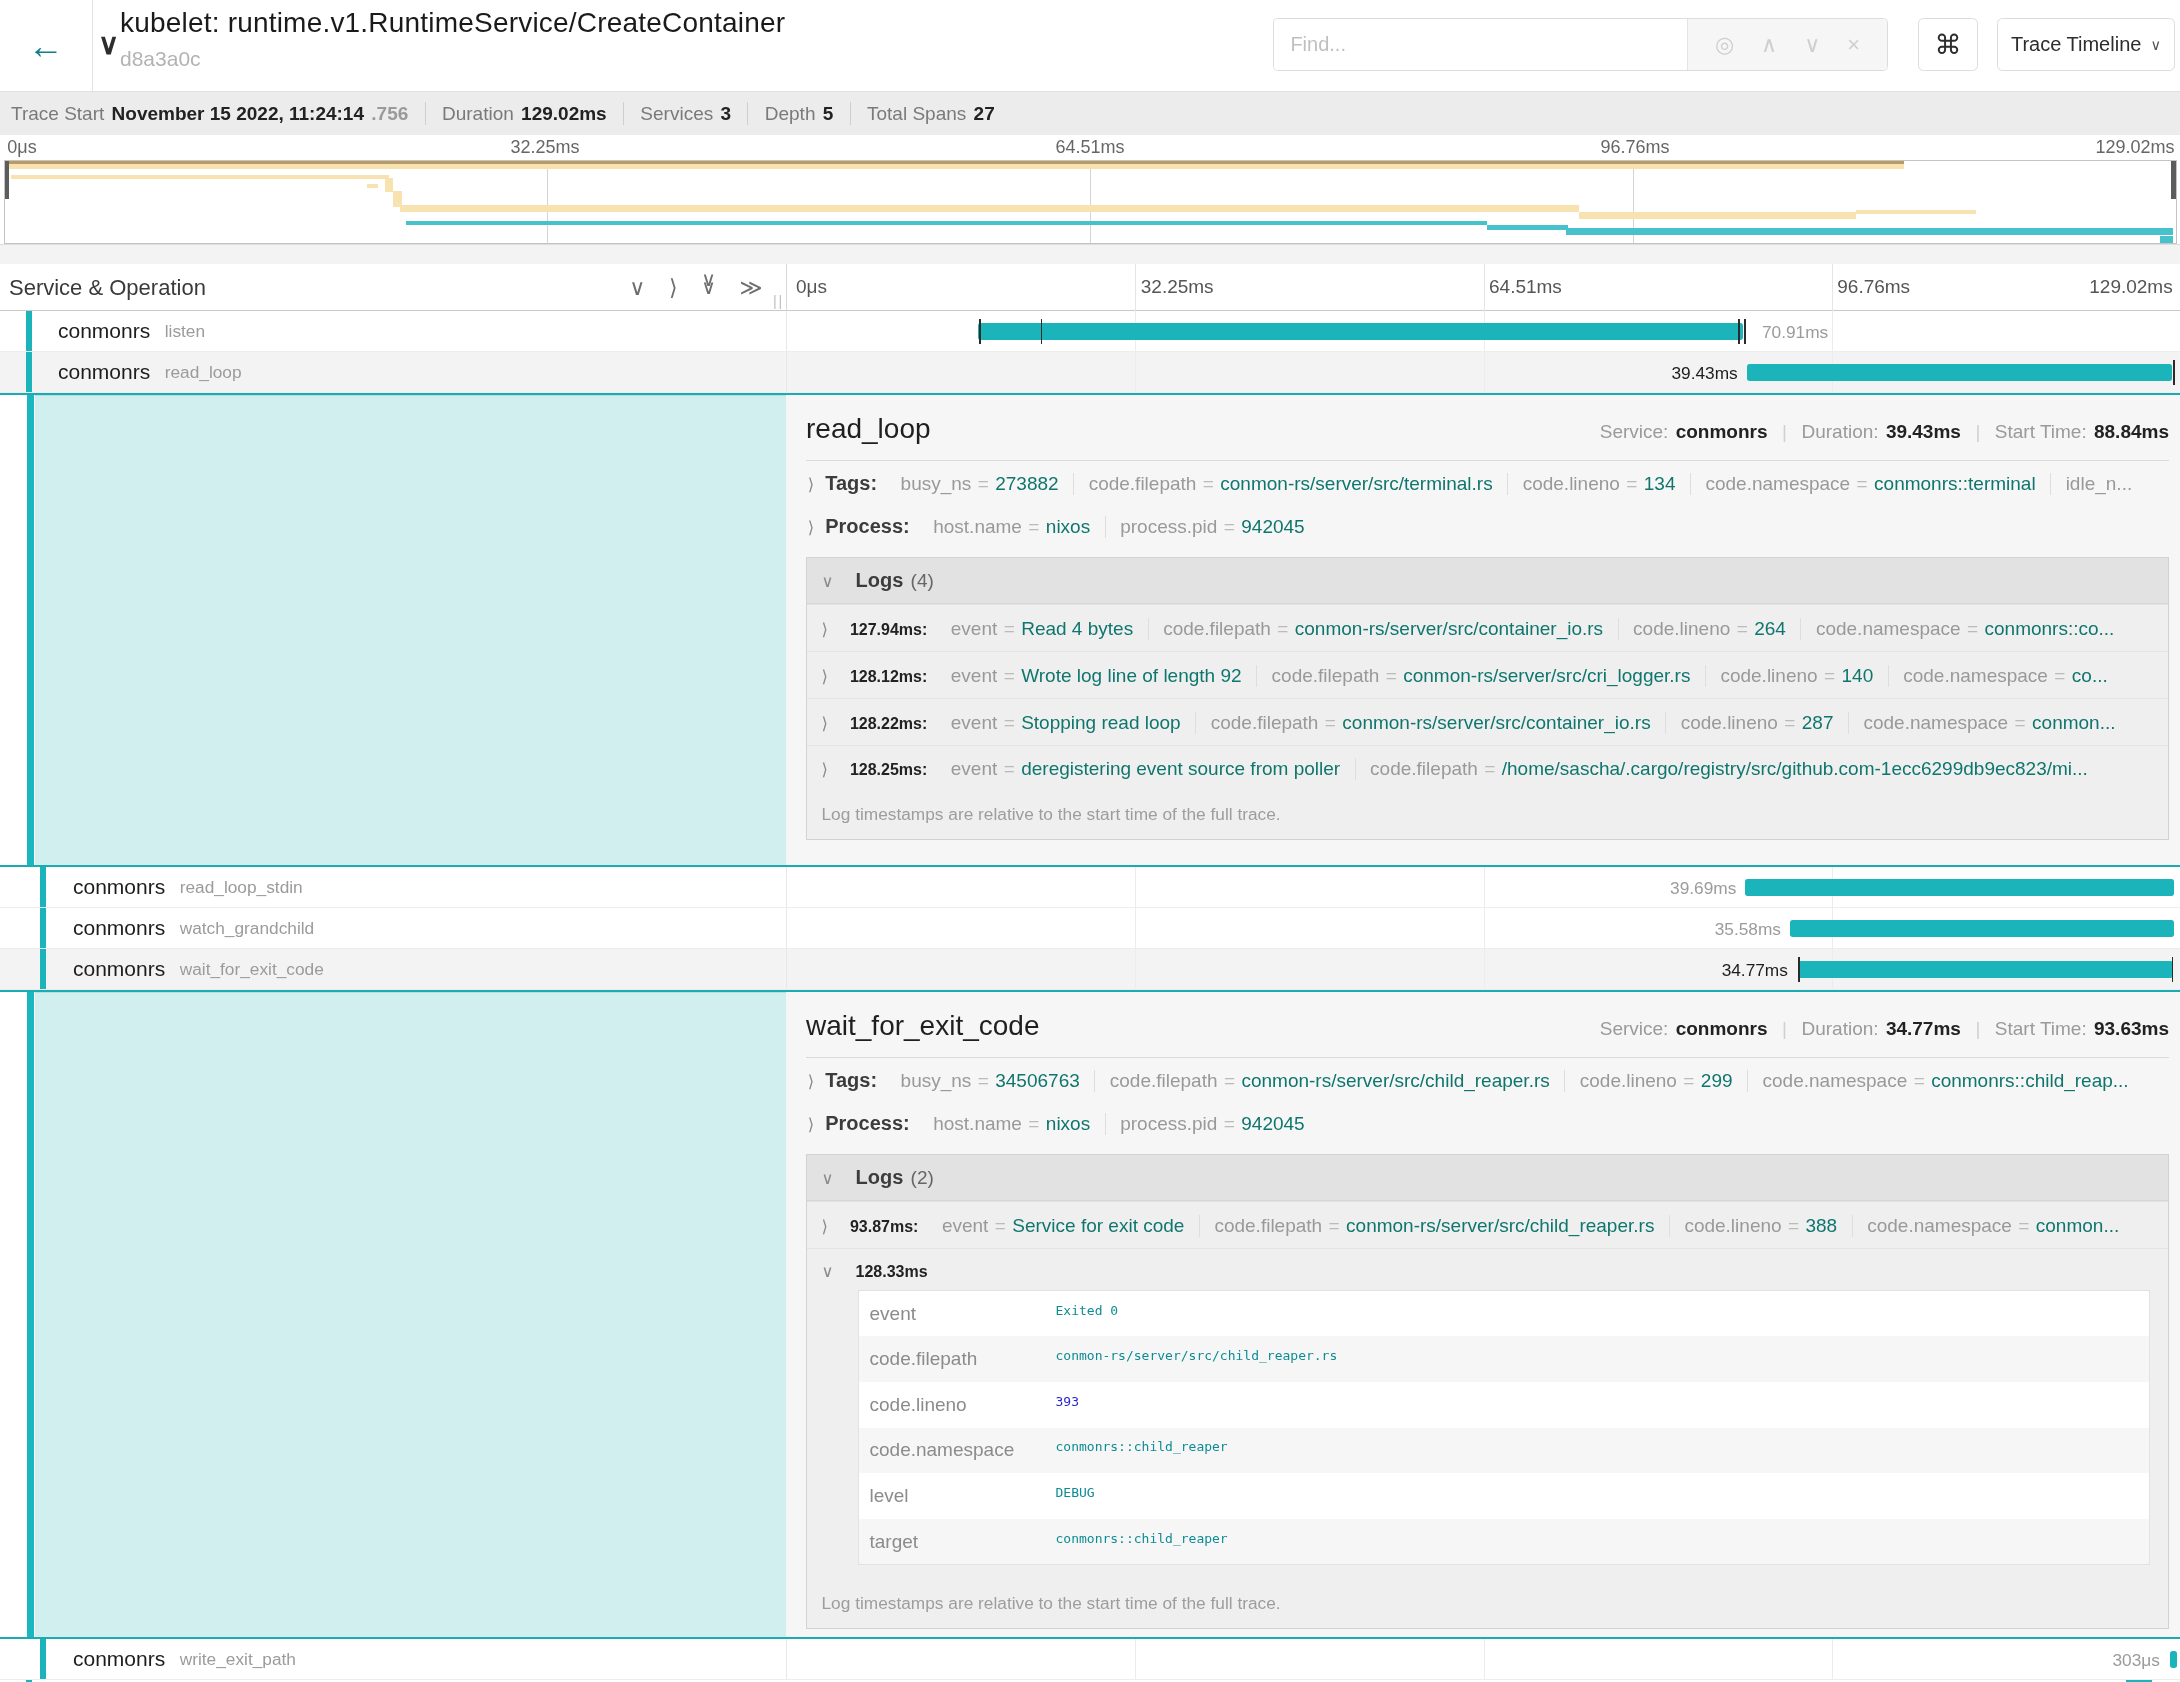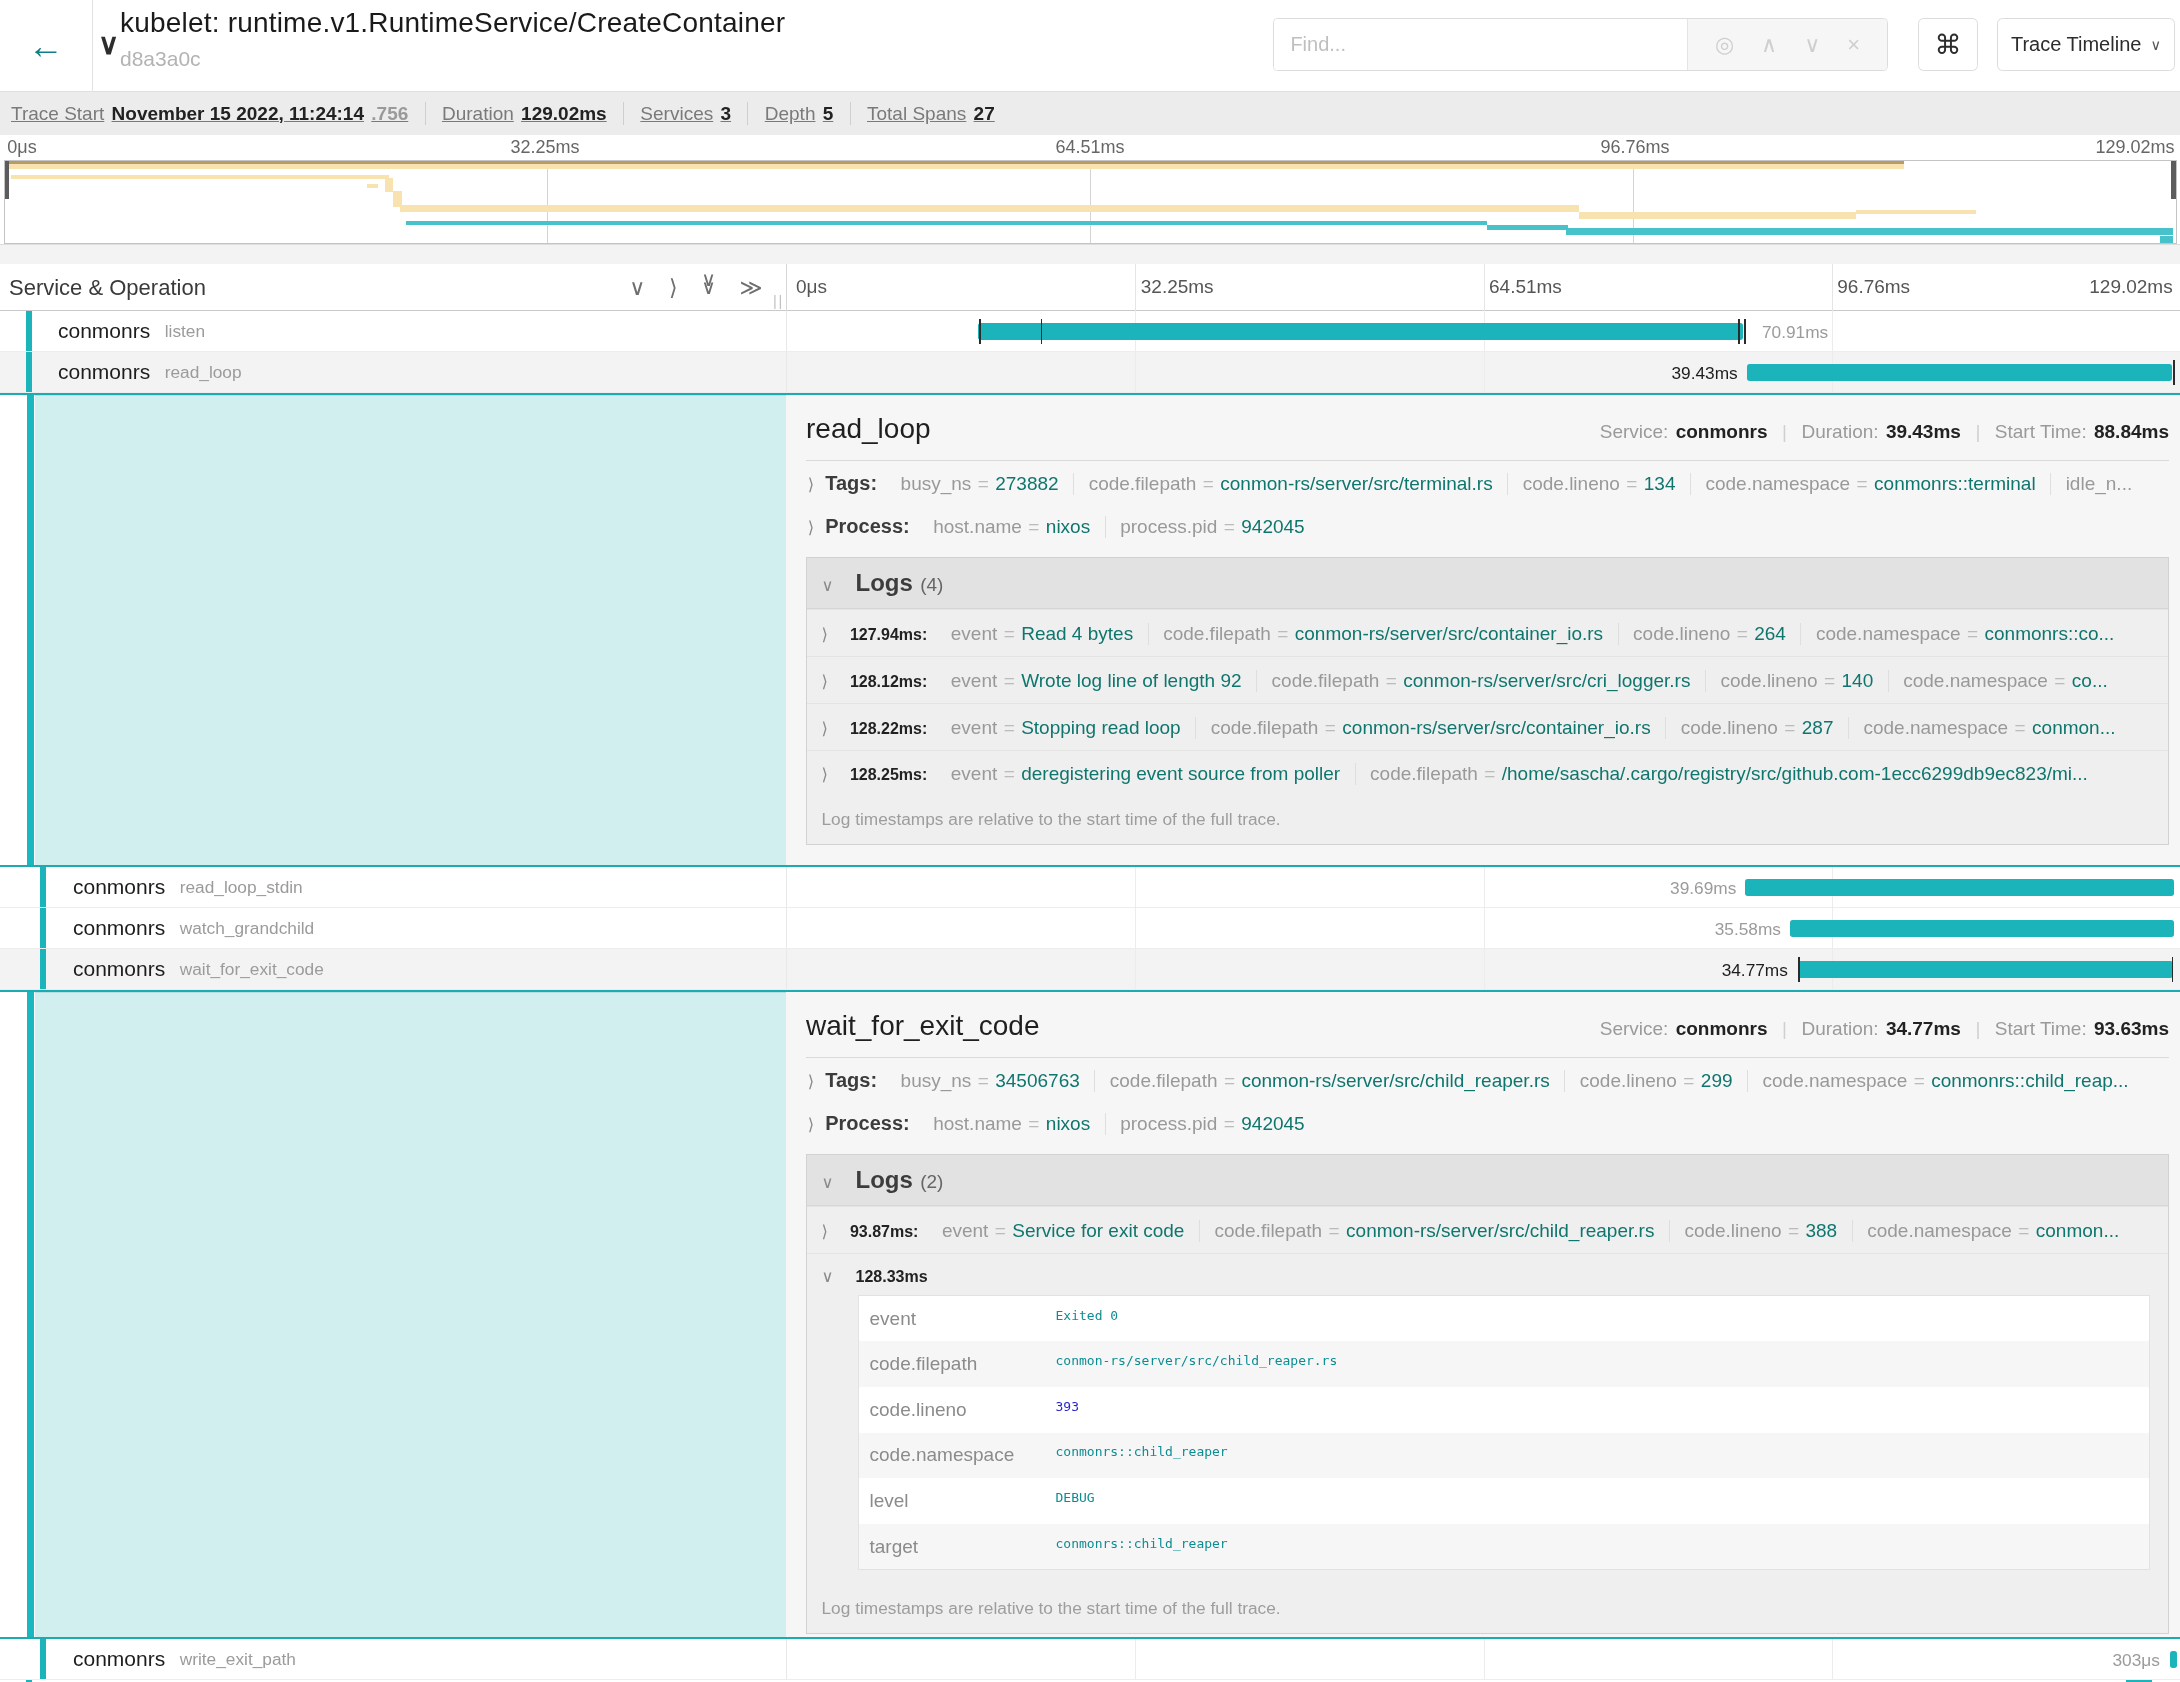--- a/index.html
+++ b/index.html
@@ -24,21 +24,21 @@
   .find-tools span { color:#cfcfcf; font-size:22px; cursor:pointer; }
   .cmd-btn { position:absolute; left:1918px; top:18px; width:60px; height:53px; border:0.9px solid #dcdcdc; border-radius:5.5px;
              display:flex; align-items:center; justify-content:center; font-size:27px; color:#2d2d2d; background:#fff; cursor:pointer; }
   .view-btn { position:absolute; left:1997px; top:18px; width:178px; height:53px; border:0.9px solid #dcdcdc; border-radius:5.5px;
               display:flex; align-items:center; justify-content:center; gap:9px; font-size:20px; color:#2d2d2d; background:#fff; cursor:pointer; }
   .view-btn .chev { font-size:14.5px; color:#555; }
 
   
   .summary { position:absolute; left:0; top:91px; width:2180px; height:44px; background:#ececec; border-top:0.9px solid #e0e0e0;
              display:flex; align-items:center; padding:0 11px; font-size:19px; color:#7a7a7a; }
-  .sum-item { display:flex; align-items:center;text-decoration:underline; }
+  .sum-item { display:flex; align-items:center; }
   .sum-item b { color:#222; margin-left:7.3px; font-weight:bold; }
   .sum-item .suffix { color:#9a9a9a; font-weight:bold; }
   .sum-sep { width:0.9px; height:23.6px; background:#cfcfcf; margin:0 16.4px; }
 
   
   .minimap-labels { position:absolute; left:0; top:135px; width:2180px; height:25.5px; font-size:18px; color:#666; }
   .minimap-labels span { position:absolute; top:1.8px; }
   .mm-canvas { position:absolute; left:3.6px; top:160px; width:2173px; height:84px; background:#fff; border:0.9px solid #c4c4c4; cursor:crosshair; }
   .mm-grid { position:absolute; top:0; bottom:0; width:0.9px; background:#d4d4d4; }
   .mm-seg { position:absolute; }
@@ -93,21 +93,21 @@
   .acc-row { display:flex; align-items:baseline; padding:11.8px 0 8.2px 1.8px; cursor:pointer; }
   .acc-chev { color:#8a8a8a; font-size:16.4px; margin-right:11px; }
   .acc-label { font-size:20px; font-weight:bold; color:#3c3c3c; margin-right:9px; }
   .chips { display:flex; align-items:baseline; overflow:hidden; white-space:nowrap; }
   .chip { padding:0 14.5px; border-left:0.9px solid #dedede; font-size:19px; }
   .chip:first-child { border-left:none; }
   .chip .k { color:#999; } .chip .eq { color:#bbb; margin:0 6.4px; } .chip .v { color:#0f766e; }
 
   .logs-box { margin-top:11px; border:0.9px solid #d2d2d2; background:#efefef; }
   .logs-head { background:#e2e2e2; padding:11px 14.5px; display:flex; align-items:baseline; cursor:pointer; border-bottom:0.9px solid #d6d6d6; }
-  .logs-title { font-size:24px; font-weight:bold; color:#3c3c3c; margin:0 7.3px 0 11px; }
+  .logs-title { font-size:20px; font-weight:bold; color:#3c3c3c; margin:0 7.3px 0 11px; }
   .logs-count { font-size:19px; color:#666; }
   .log-row { display:flex; align-items:baseline; padding:12.7px 9px 11px 14.5px; border-top:0.9px solid #e4e4e4; cursor:pointer; }
   .log-row:first-of-type { border-top:none; }
   .log-time { font-size:16px; font-weight:bold; color:#222; margin:0 9px 0 11px; white-space:nowrap; }
   .logs-foot { font-size:17.3px; color:#9d9d9d; padding:12.7px 14.5px 14.5px; }
   .kv-table { margin:9px 9px 3.6px 36px; background:#fff; border:0.9px solid #e2e2e2; }
   .kv-row { display:flex; padding:11.8px 11px; }
   .kv-row:nth-child(even) { background:#f6f6f6; }
   .kv-k { width:186px; flex:none; font-size:19px; color:#8b8b8b; }
   .kv-v { font-family:"DejaVu Sans Mono", monospace; font-size:13px; color:#0d8d93; }

